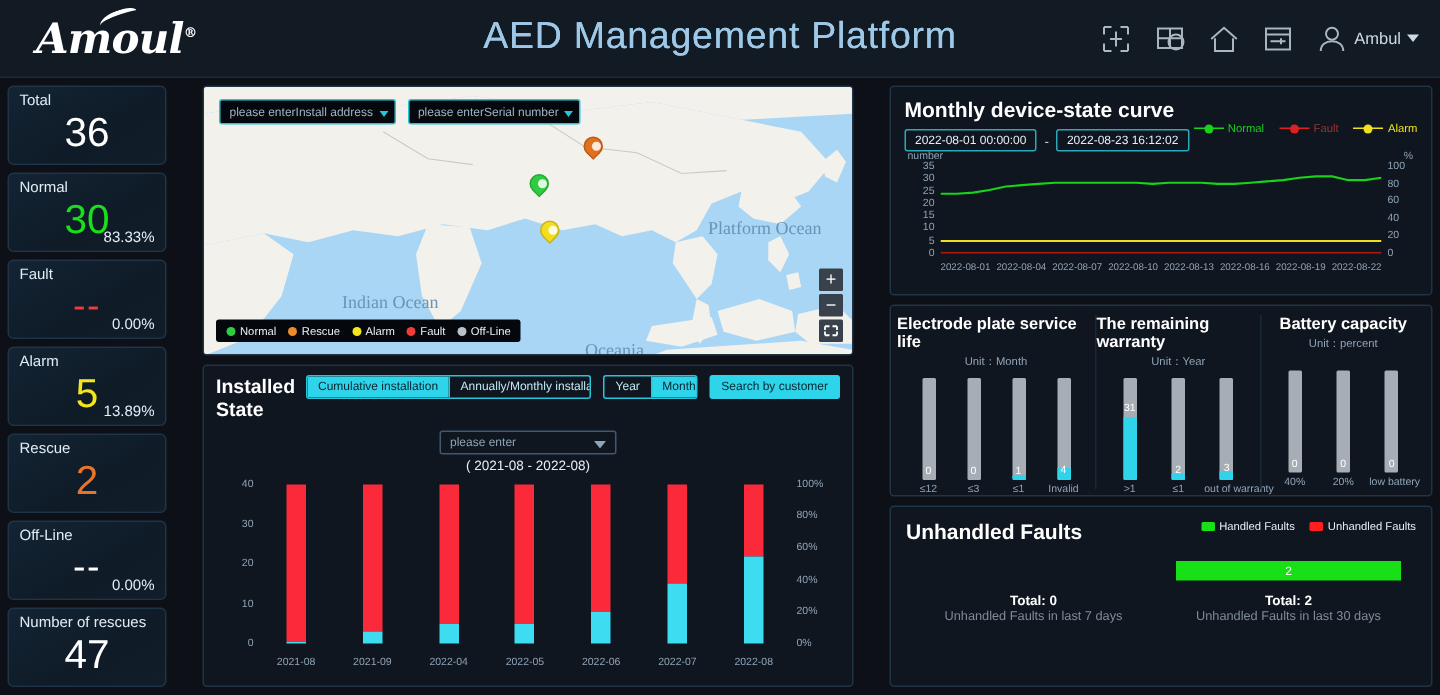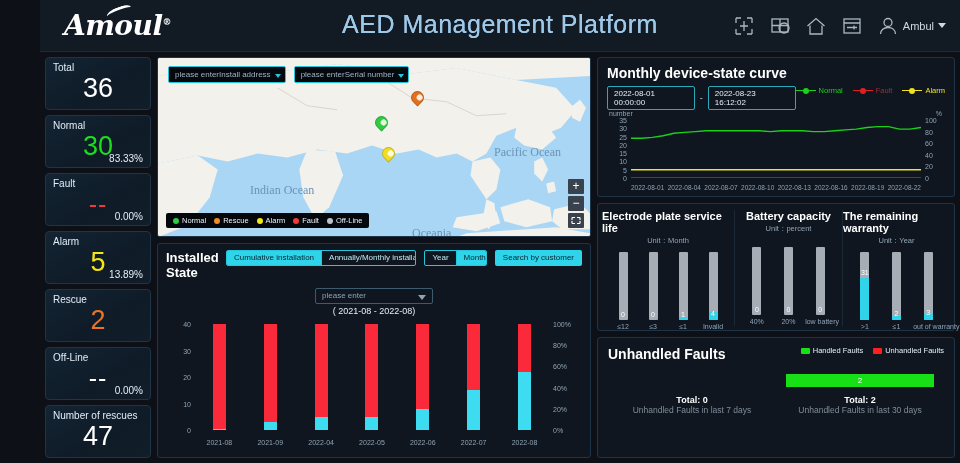--- a/index.html
+++ b/index.html
@@ -3,21 +3,21 @@
 <meta charset="utf-8">
 <style>
   * { box-sizing: border-box; margin: 0; padding: 0; }
   body {
     width: 960px; height: 463px;
     background: #0d1117;
     font-family: "Liberation Sans", sans-serif;
     color: #dfe7ef;
     overflow: hidden;
   }
-  .app { position: relative; width: 960px; height: 367px; padding-left: 40px; }
+  .app { position: relative; width: 960px; height: 367px; }
 
   
   .header {
     height: 52px; width: 100%;
     background: #121a24;
     border-bottom: 1px solid #1d2a38;
     display: flex; align-items: center;
     position: relative;
   }
   .logo {
@@ -54,21 +54,21 @@
     display: flex; align-items: center; gap: 14px;
   }
   .hicon { width: 22px; height: 22px; opacity: .85; cursor: pointer; }
   .hicon svg { display: block; }
   .user-box { display: flex; align-items: center; gap: 4px; cursor: pointer; }
   .user-name { font-size: 11px; color: #cfd9e4; }
   .caret { width: 0; height: 0; border-left: 4px solid transparent;
            border-right: 4px solid transparent; border-top: 5px solid #cfd9e4; }
 
   
-  .body-wrap { display: flex; padding: 5px 5px 5px 5px; gap: 6px; height: 411px; }
+  .body-wrap { display: flex; padding: 5px 5px 5px 5px; gap: 24px; height: 411px; }
 
   
   .stats { width: 106px; display: flex; flex-direction: column; gap: 5px; }
   .stat-card {
     flex: 1;
     background: linear-gradient(150deg,#132434 0%,#0f1b27 60%,#121d2a 100%);
     border: 1px solid #1f3446;
     border-radius: 4px;
     padding: 4px 7px 3px 7px;
     position: relative;
@@ -408,22 +408,22 @@
           <div class="map-input">
             <span>please enterInstall address</span>
             <span class="mcaret"></span>
           </div>
           <div class="map-input">
             <span>please enterSerial number</span>
             <span class="mcaret"></span>
           </div>
         </div>
 
-        <div class="ocean-label" style="left:92px; top:125px;">Indian Ocean</div>
-        <div class="ocean-label" style="left:336px; top:87px;">Pacific Ocean</div>
+        <div class="ocean-label" style="left:92px; top:136px;">Indian Ocean</div>
+        <div class="ocean-label" style="left:336px; top:87px;">Platform Ocean</div>
         <div class="ocean-label" style="left:254px; top:168px;">Oceania</div>
 
         <div class="marker" style="left:253px; top:33px;">
           <div class="pin" style="background:#e2701f;"></div>
         </div>
         <div class="marker" style="left:217px; top:58px;">
           <div class="pin" style="background:#2ecc40;"></div>
         </div>
         <div class="marker" style="left:224px; top:89px;">
           <div class="pin" style="background:#f2de1e;"></div>
@@ -659,20 +659,49 @@
                   <div class="mbar-fill" style="height:12%"></div>
                 <div class="mbar-num" style="bottom:3px">4</div>
               </div>
               <div class="mbar-label">Invalid</div>
             </div>
           </div>
           <div class="metric-base"></div>
         </div>
 
         <div class="metric">
+          <div class="metric-title">The remaining warranty</div>
+          <div class="metric-unit">Unit：Year</div>
+          <div class="metric-bars">
+            <div class="mbar-col">
+              <div class="mbar-track">
+                  <div class="mbar-fill" style="height:62%"></div>
+                <div class="mbar-num" style="bottom:44px">31</div>
+              </div>
+              <div class="mbar-label">&gt;1</div>
+            </div>
+            <div class="mbar-col">
+              <div class="mbar-track">
+                  <div class="mbar-fill" style="height:6%"></div>
+                <div class="mbar-num" style="bottom:3px">2</div>
+              </div>
+              <div class="mbar-label">≤1</div>
+            </div>
+            <div class="mbar-col">
+              <div class="mbar-track">
+                  <div class="mbar-fill" style="height:9%"></div>
+                <div class="mbar-num" style="bottom:4px">3</div>
+              </div>
+              <div class="mbar-label">out of warranty</div>
+            </div>
+          </div>
+          <div class="metric-base"></div>
+        </div>
+
+        <div class="metric">
           <div class="metric-title">Battery capacity</div>
           <div class="metric-unit">Unit：percent</div>
           <div class="metric-bars">
             <div class="mbar-col">
               <div class="mbar-track">
                   <div class="mbar-fill" style="height:0%"></div>
                 <div class="mbar-num" style="bottom:2px">0</div>
               </div>
               <div class="mbar-label">40%</div>
             </div>
@@ -682,49 +711,20 @@
                 <div class="mbar-num" style="bottom:2px">0</div>
               </div>
               <div class="mbar-label">20%</div>
             </div>
             <div class="mbar-col">
               <div class="mbar-track">
                   <div class="mbar-fill" style="height:0%"></div>
                 <div class="mbar-num" style="bottom:2px">0</div>
               </div>
               <div class="mbar-label">low battery</div>
-            </div>
-          </div>
-          <div class="metric-base"></div>
-        </div>
-
-        <div class="metric">
-          <div class="metric-title">The remaining warranty</div>
-          <div class="metric-unit">Unit：Year</div>
-          <div class="metric-bars">
-            <div class="mbar-col">
-              <div class="mbar-track">
-                  <div class="mbar-fill" style="height:62%"></div>
-                <div class="mbar-num" style="bottom:44px">31</div>
-              </div>
-              <div class="mbar-label">&gt;1</div>
-            </div>
-            <div class="mbar-col">
-              <div class="mbar-track">
-                  <div class="mbar-fill" style="height:6%"></div>
-                <div class="mbar-num" style="bottom:3px">2</div>
-              </div>
-              <div class="mbar-label">≤1</div>
-            </div>
-            <div class="mbar-col">
-              <div class="mbar-track">
-                  <div class="mbar-fill" style="height:9%"></div>
-                <div class="mbar-num" style="bottom:4px">3</div>
-              </div>
-              <div class="mbar-label">out of warranty</div>
             </div>
           </div>
           <div class="metric-base"></div>
         </div>
       </div>
 
       <div class="panel faults-panel">
         <div class="faults-head">
           <div class="panel-title">Unhandled Faults</div>
           <div class="faults-legend">

